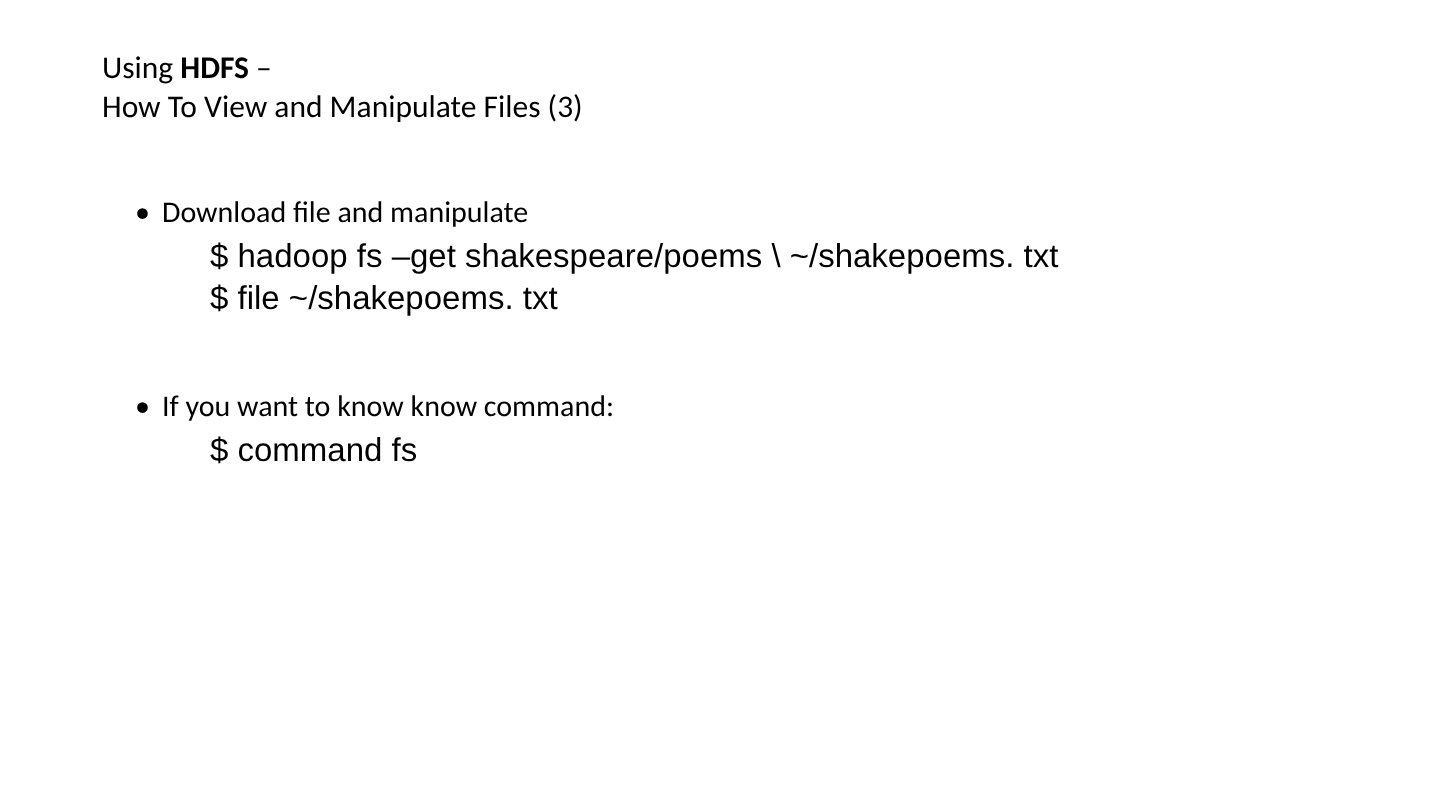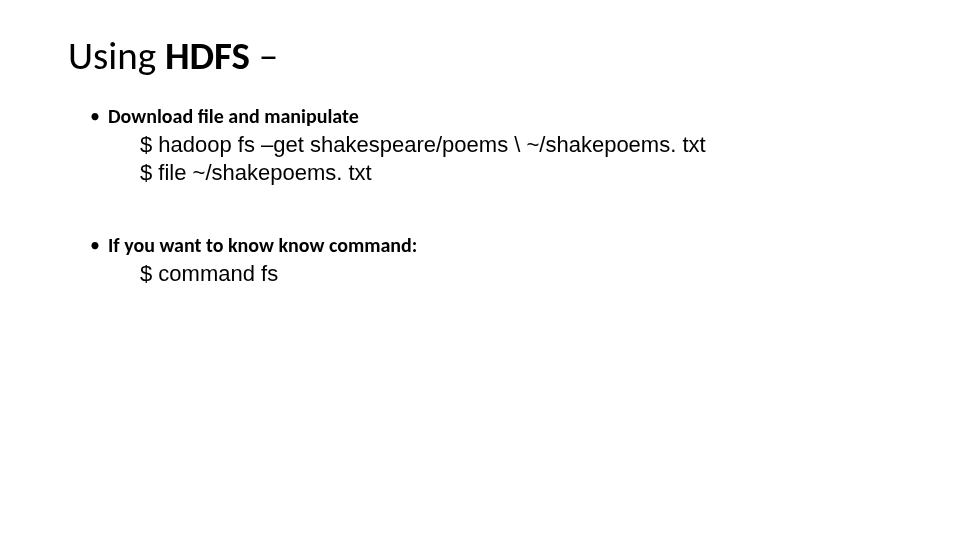--- a/index.html
+++ b/index.html
@@ -9,60 +9,61 @@
     }
     body {
       width: 960px;
       height: 540px;
       background: #ffffff;
       font-family: "Calibri", "Segoe UI", sans-serif;
       color: #000;
       padding: 32px 68px;
     }
     .title {
-      font-size: 39px;
+      font-size: 21px;
       font-weight: 400;
       line-height: 1.25;
-      margin-bottom: 22px;
+      margin-bottom: 44px;
     }
     .title .bold {
       font-weight: 700;
     }
     .bullet-row {
       display: flex;
       align-items: flex-start;
       margin-left: 22px;
       margin-bottom: 2px;
     }
     .bullet {
       font-size: 20px;
       margin-right: 8px;
       line-height: 1.3;
     }
     .bullet-text {
       font-size: 20px;
-      font-weight: 700;
+      font-weight: 400;
       line-height: 1.3;
     }
     .command {
       font-family: Arial, Helvetica, sans-serif;
       font-size: 22px;
       font-weight: 400;
       margin-left: 72px;
       line-height: 1.3;
     }
     .section-gap {
       height: 44px;
     }
   </style>
 </head>
 <body>
 
 <div class="title">
   <span>Using </span><span class="bold">HDFS</span><span> –</span><br>
+  <span>How To View and Manipulate Files (3)</span>
 </div>
 
 <div class="bullet-row">
   <span class="bullet">•</span>
   <span class="bullet-text">Download file and manipulate</span>
 </div>
 <div class="command">$ hadoop fs –get shakespeare/poems \ ~/shakepoems. txt</div>
 <div class="command">$ file ~/shakepoems. txt</div>
 
 <div class="section-gap"></div>

